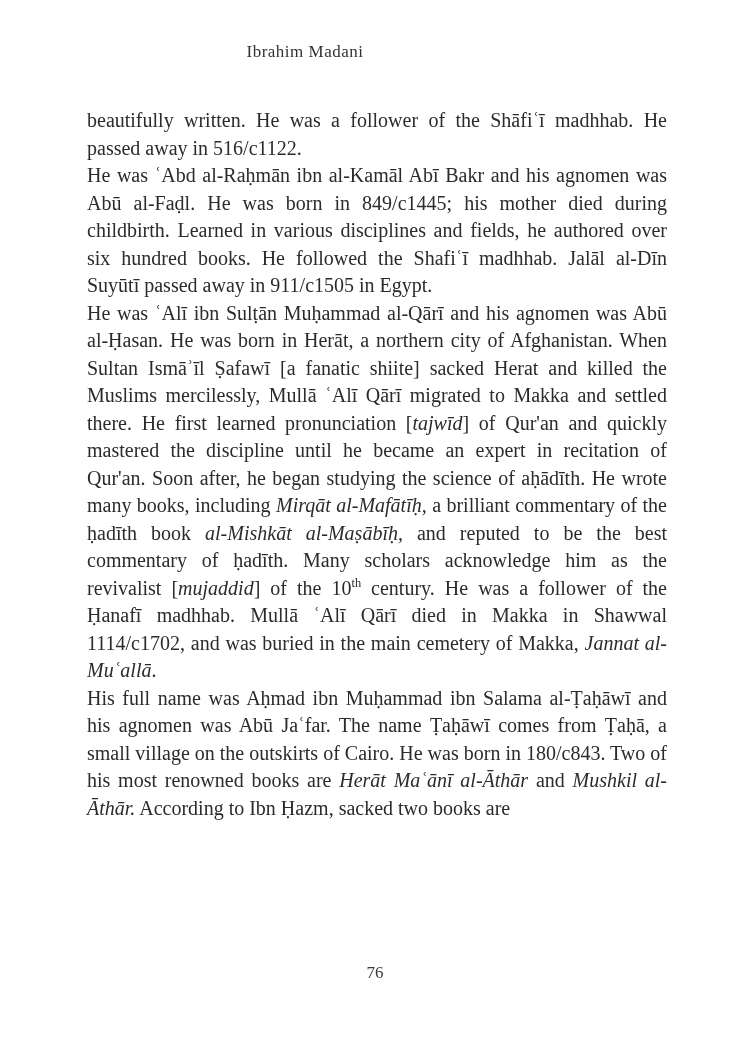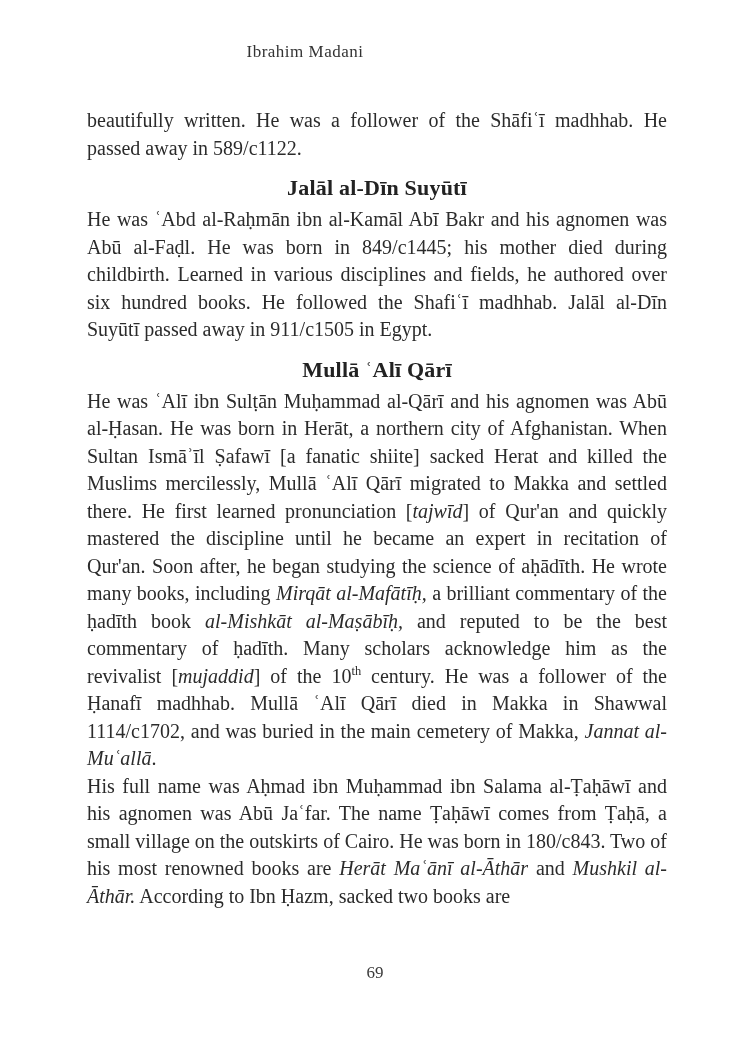--- a/index.html
+++ b/index.html
@@ -67,30 +67,28 @@
 </style>
 </head>
 <body>
 
 <div class="page">
 
   <div class="running-header">Ibrahim Madani</div>
 
   <div class="text-column">
 
-    <p class="body-para"><span>beautifully written. He was a follower of the Shāfiʿī madhhab. He passed away in 589/c1122.</span></p>
+    <p class="body-para"><span>beautifully written. He was a follower of the Shāfiʿī madhhab. He passed away in 516/c1122.</span></p>
 
-    <h2 class="section-heading">Jalāl al-Dīn Suyūtī</h2>
 
     <p class="body-para"><span>He was ʿAbd al-Raḥmān ibn al-Kamāl Abī Bakr and his agnomen was Abū al-Faḍl. He was born in 849/c1445; his mother died during childbirth. Learned in various disciplines and fields, he authored over six hundred books. He followed the Shafiʿī madhhab. Jalāl al-Dīn Suyūtī passed away in 911/c1505 in Egypt.</span></p>
 
-    <h2 class="section-heading">Mullā ʿAlī Qārī</h2>
 
     <p class="body-para"><span>He was ʿAlī ibn Sulṭān Muḥammad al-Qārī and his agnomen was Abū al-Ḥasan. He was born in Herāt, a northern city of Afghanistan. When Sultan Ismāʾīl Ṣafawī [a fanatic shiite] sacked Herat and killed the Muslims mercilessly, Mullā ʿAlī Qārī migrated to Makka and settled there. He first learned pronunciation [</span><em>tajwīd</em><span>] of Qur'an and quickly mastered the discipline until he became an expert in recitation of Qur'an. Soon after, he began studying the science of aḥādīth. He wrote many books, including </span><em>Mirqāt al-Mafātīḥ,</em><span> a brilliant commentary of the ḥadīth book </span><em>al-Mishkāt al-Maṣābīḥ,</em><span> and reputed to be the best commentary of ḥadīth. Many scholars acknowledge him as the revivalist [</span><em>mujaddid</em><span>] of the 10</span><sup>th</sup><span> century. He was a follower of the Ḥanafī madhhab. Mullā ʿAlī Qārī died in Makka in Shawwal 1114/c1702, and was buried in the main cemetery of Makka, </span><em>Jannat al-Muʿallā</em><span>.</span></p>
 
 
     <p class="body-para"><span>His full name was Aḥmad ibn Muḥammad ibn Salama al-Ṭaḥāwī and his agnomen was Abū Jaʿfar. The name Ṭaḥāwī comes from Ṭaḥā, a small village on the outskirts of Cairo. He was born in 180/c843. Two of his most renowned books are </span><em>Herāt Maʿānī al-Āthār</em><span> and </span><em>Mushkil al-Āthār.</em><span> According to Ibn Ḥazm, sacked two books are</span></p>
 
   </div>
 
-  <div class="page-number">69</div>
+  <div class="page-number">76</div>
 
 </div>
 
 </body></html>

